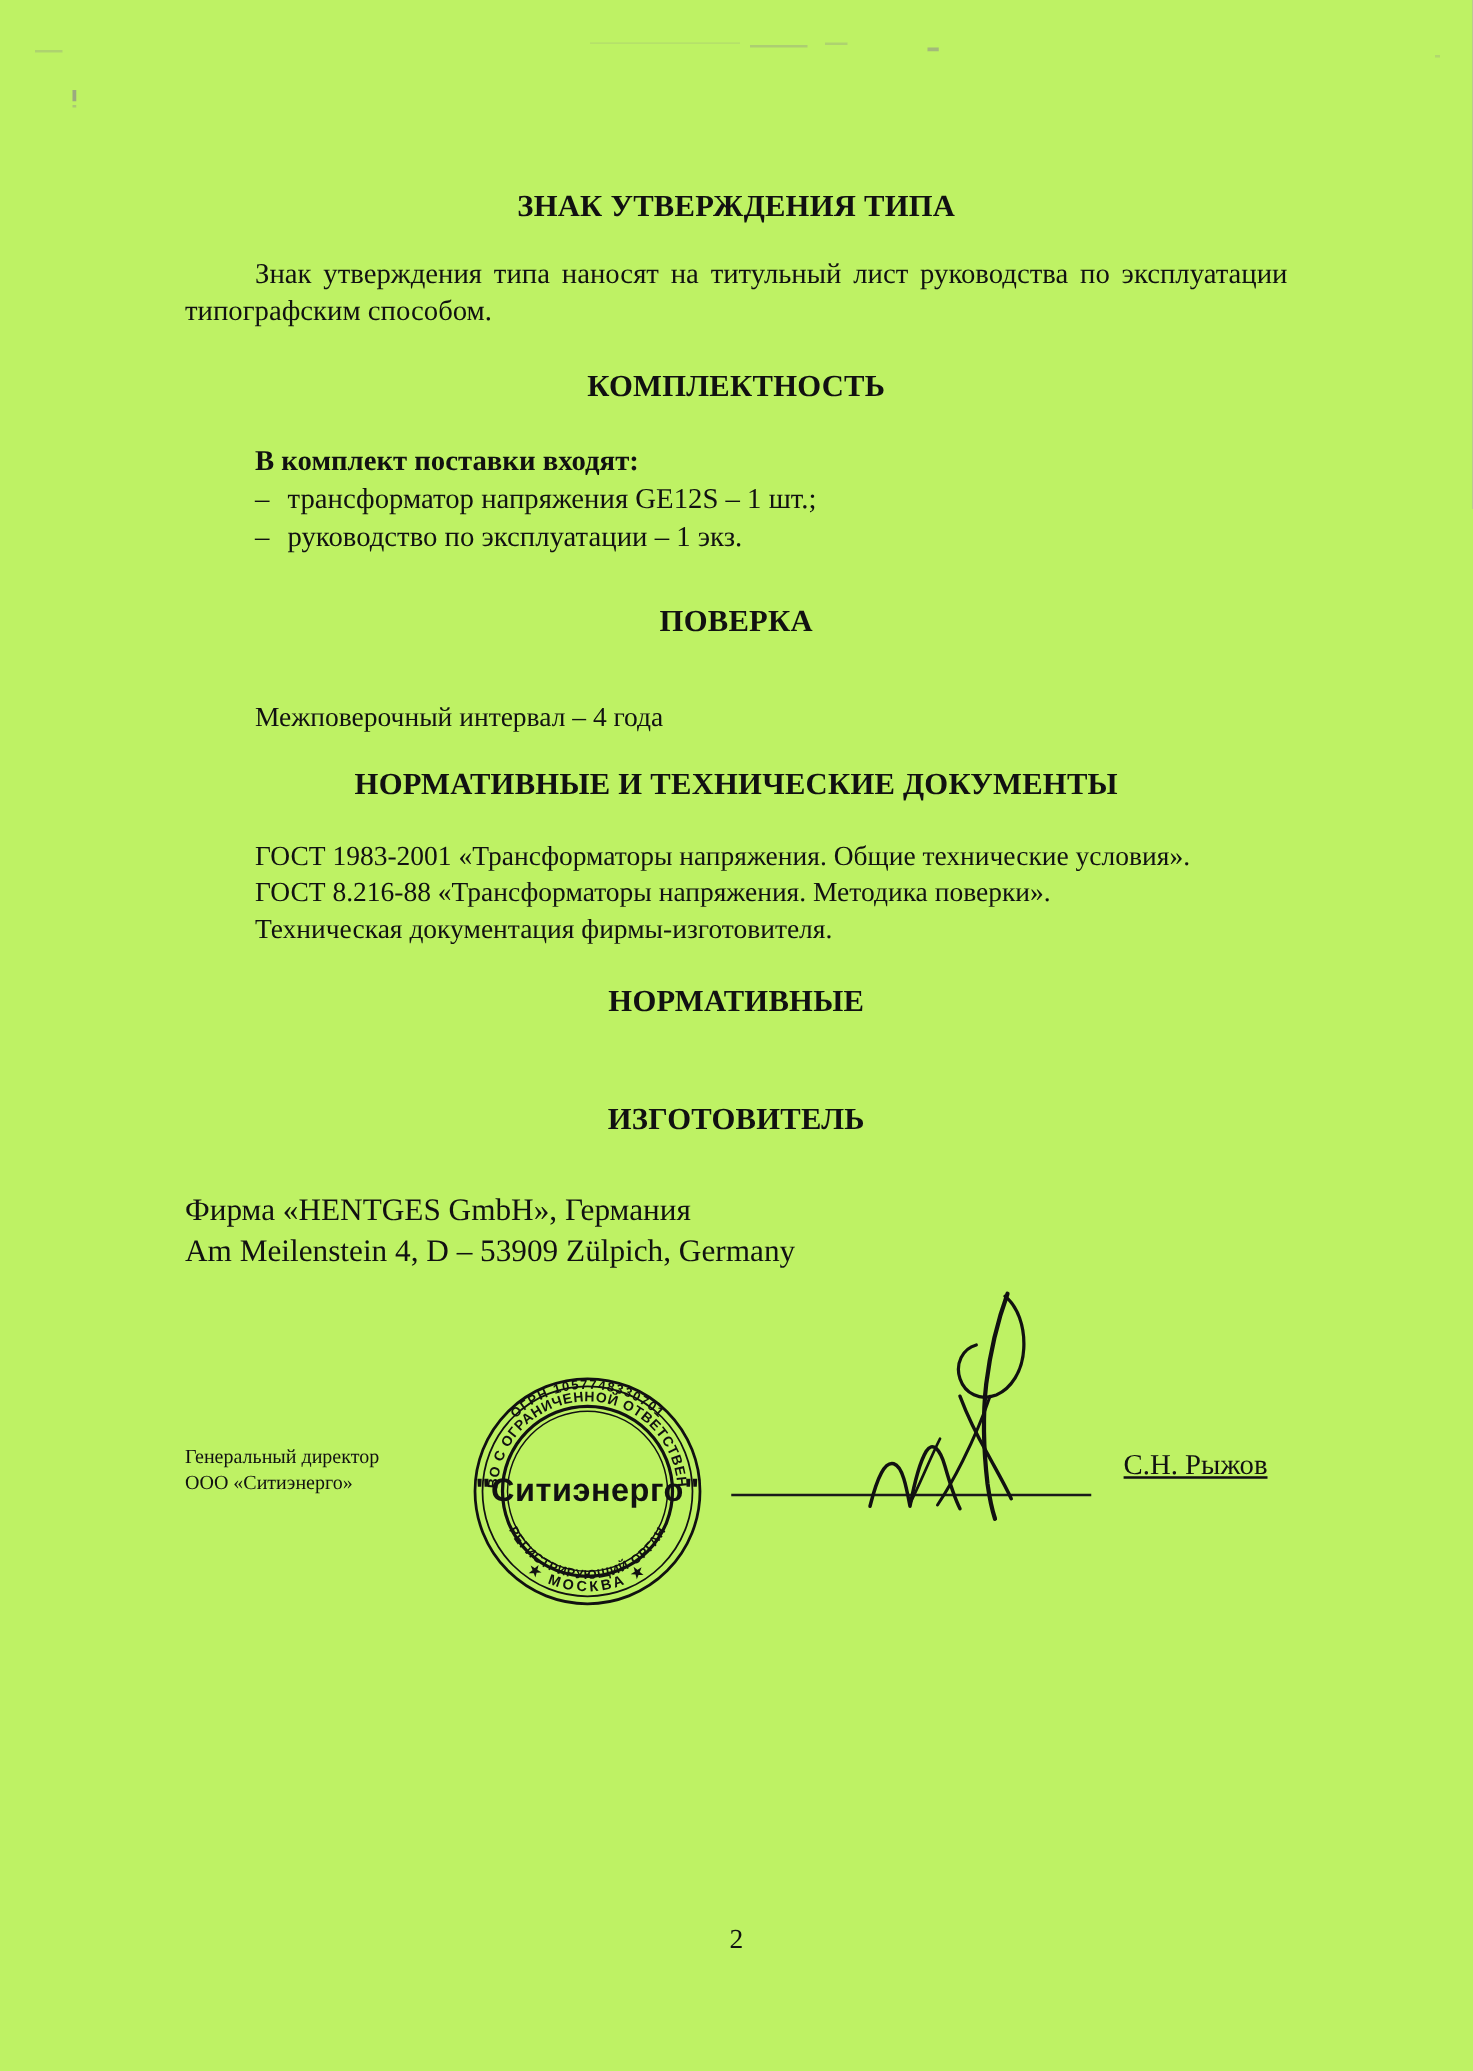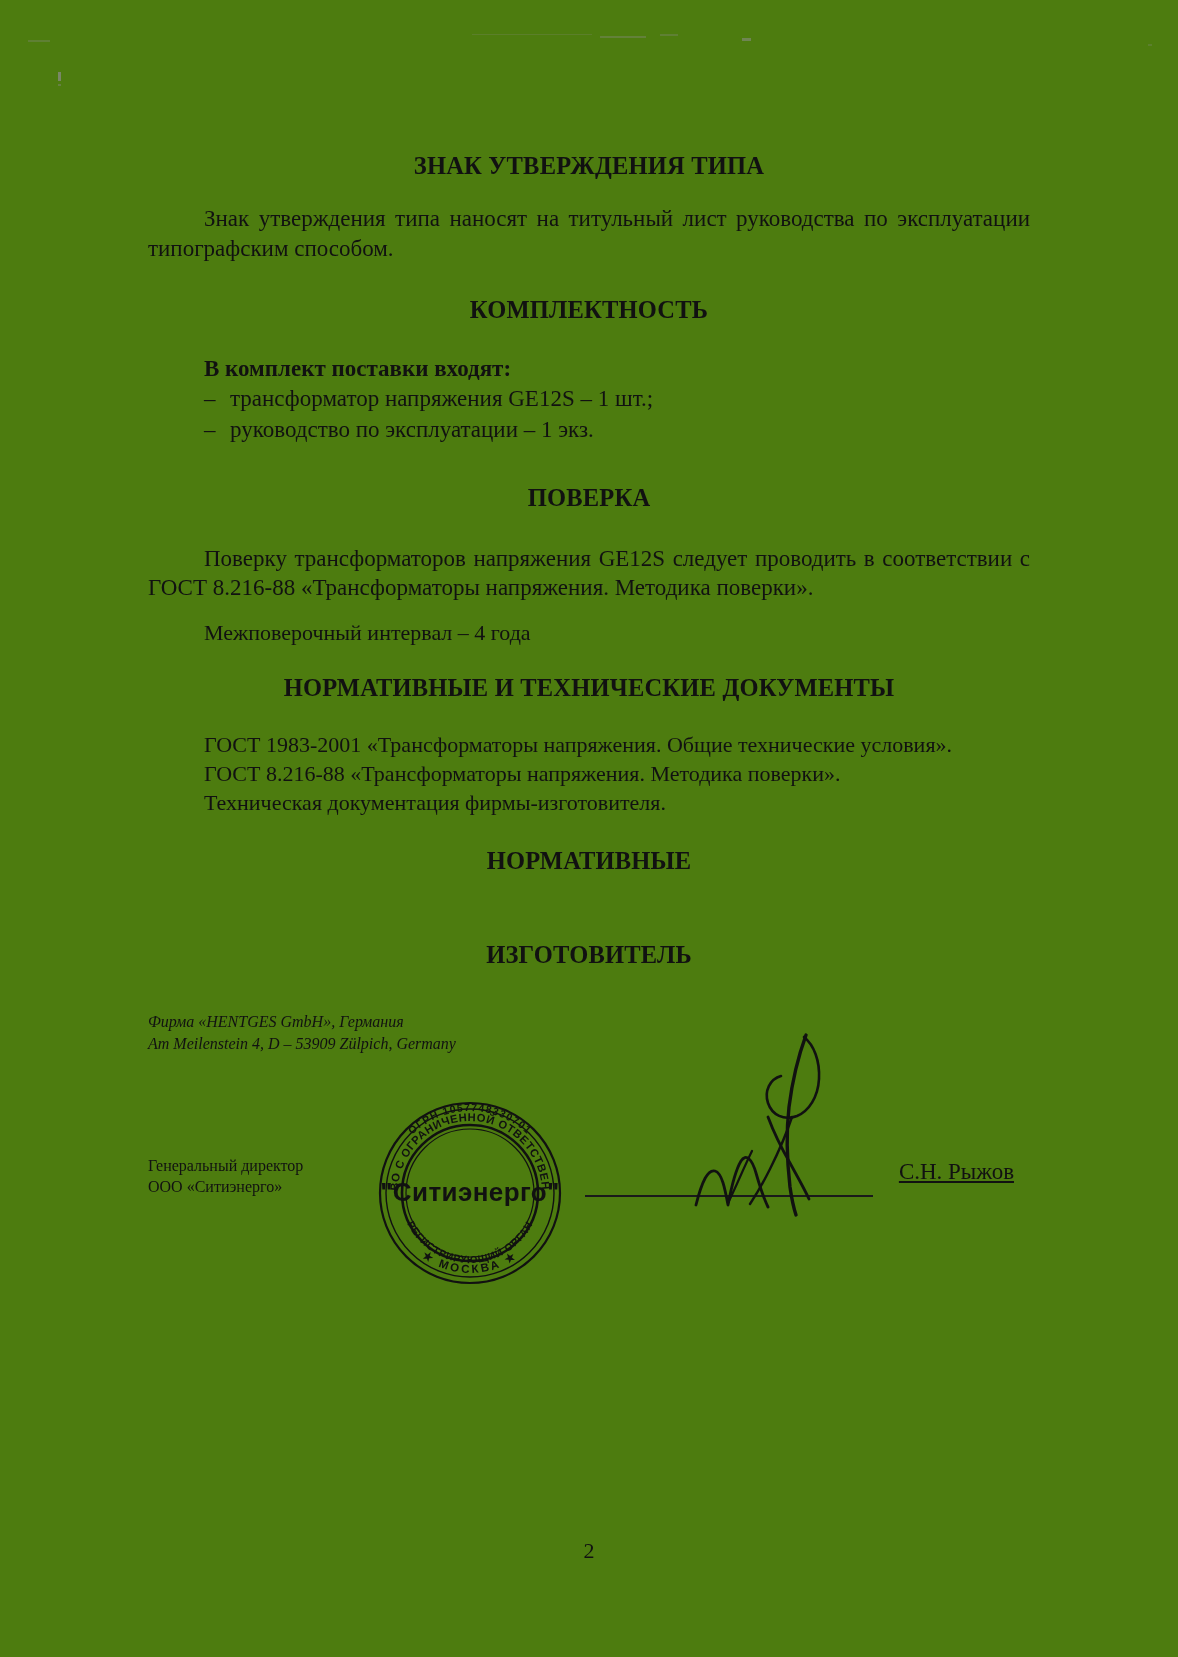--- a/index.html
+++ b/index.html
@@ -5,21 +5,21 @@
 <style>
   html, body {
     margin: 0;
     padding: 0;
     background: #b0b0b0;
   }
   .page {
     position: relative;
     width: 1178px;
     height: 1657px;
-    background: #4d7c0f;
+    background: #bef264;
     margin: 0 auto;
     overflow: hidden;
     font-family: "Liberation Serif", "DejaVu Serif", serif;
     color: #111111;
     box-sizing: border-box;
   }
 
   
   .scan-noise {
     position: absolute;
@@ -62,21 +62,21 @@
 
   .list-block { font-size: 23px; line-height: 1.33; }
   .list-lead { margin: 0 0 0 56px; font-weight: bold; }
   .list-item {
     margin: 0 0 0 56px;
     display: flex;
   }
   .list-dash { width: 26px; flex: 0 0 26px; }
 
   .ref-line { font-size: 22px; line-height: 1.33; margin: 0 0 0 56px; }
-  .mfr-line { font-size: 16px; line-height: 1.33; margin: 0; font-style: italic; }
+  .mfr-line { font-size: 25px; line-height: 1.33; margin: 0; }
 
   
   .sign-block {
     position: absolute;
     left: 148px;
     top: 1099px;
     width: 882px;
     height: 260px;
   }
   .sign-who {
@@ -163,21 +163,20 @@
       </div>
       <div class="list-item">
         <span class="list-dash">–</span>
         <span>руководство по эксплуатации  – 1 экз.</span>
       </div>
     </div>
 
     <div style="height:38px"></div>
     <h2 class="section-title">ПОВЕРКА</h2>
     <div style="height:32px"></div>
-    <p class="body-text">Поверку трансформаторов напряжения GE12S следует проводить в соответствии с ГОСТ 8.216-88 «Трансформаторы напряжения. Методика поверки».</p>
     <div style="height:15px"></div>
     <div class="ref-line">Межповерочный интервал – 4 года</div>
 
     <div style="height:26px"></div>
     <h2 class="section-title">НОРМАТИВНЫЕ И ТЕХНИЧЕСКИЕ ДОКУМЕНТЫ</h2>
     <div style="height:28px"></div>
     <div>
       <div class="ref-line">ГОСТ 1983-2001 «Трансформаторы напряжения. Общие технические условия».</div>
       <div class="ref-line">ГОСТ 8.216-88 «Трансформаторы напряжения. Методика поверки».</div>
       <div class="ref-line">Техническая документация фирмы-изготовителя.</div>

